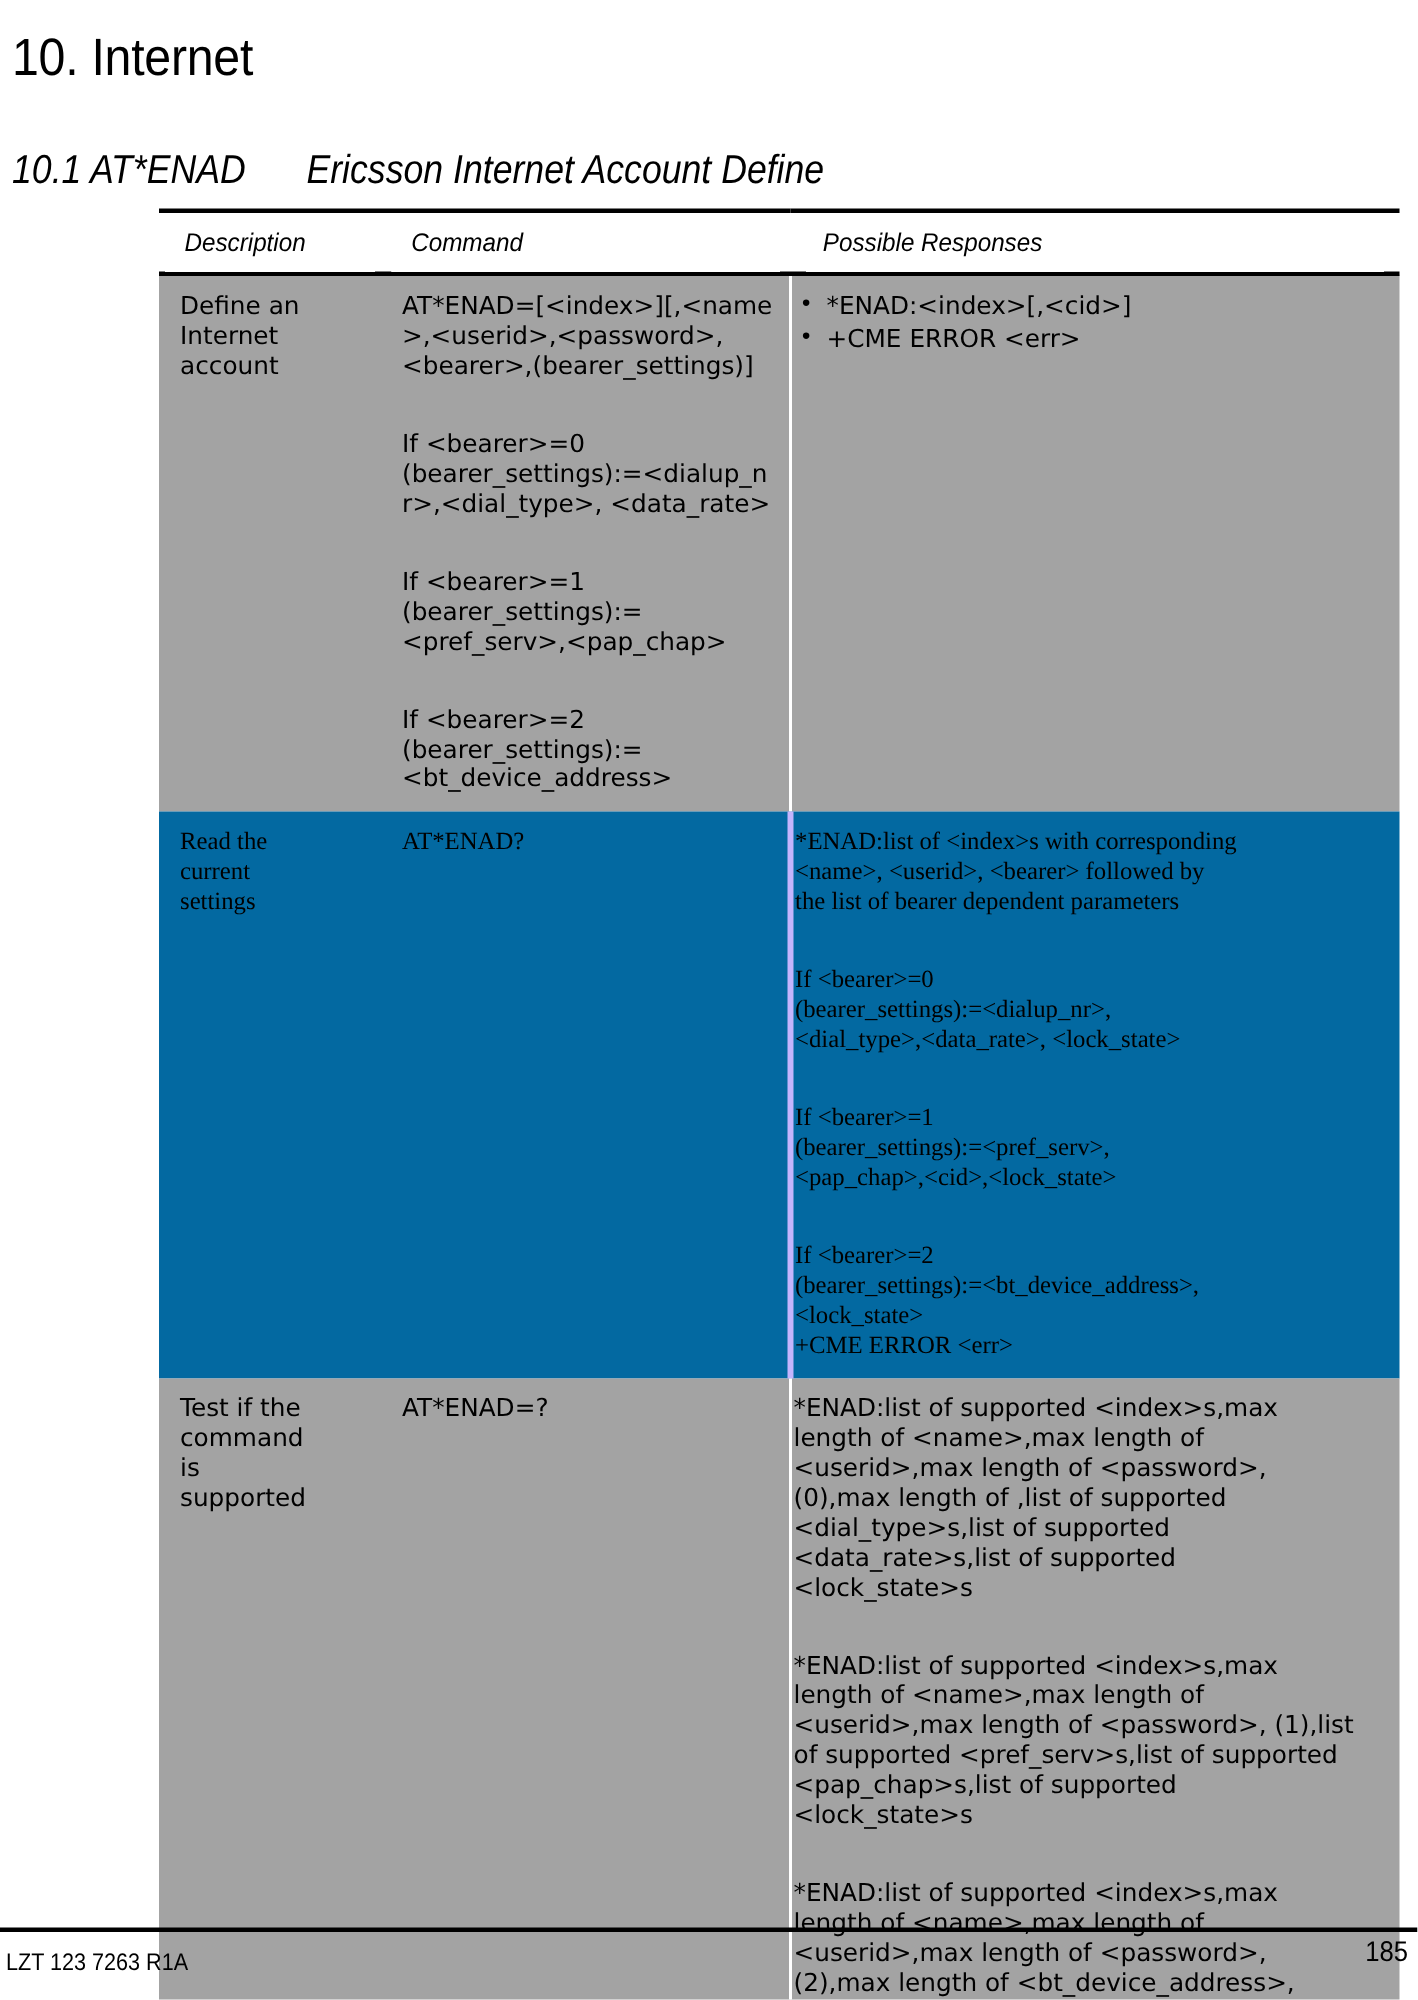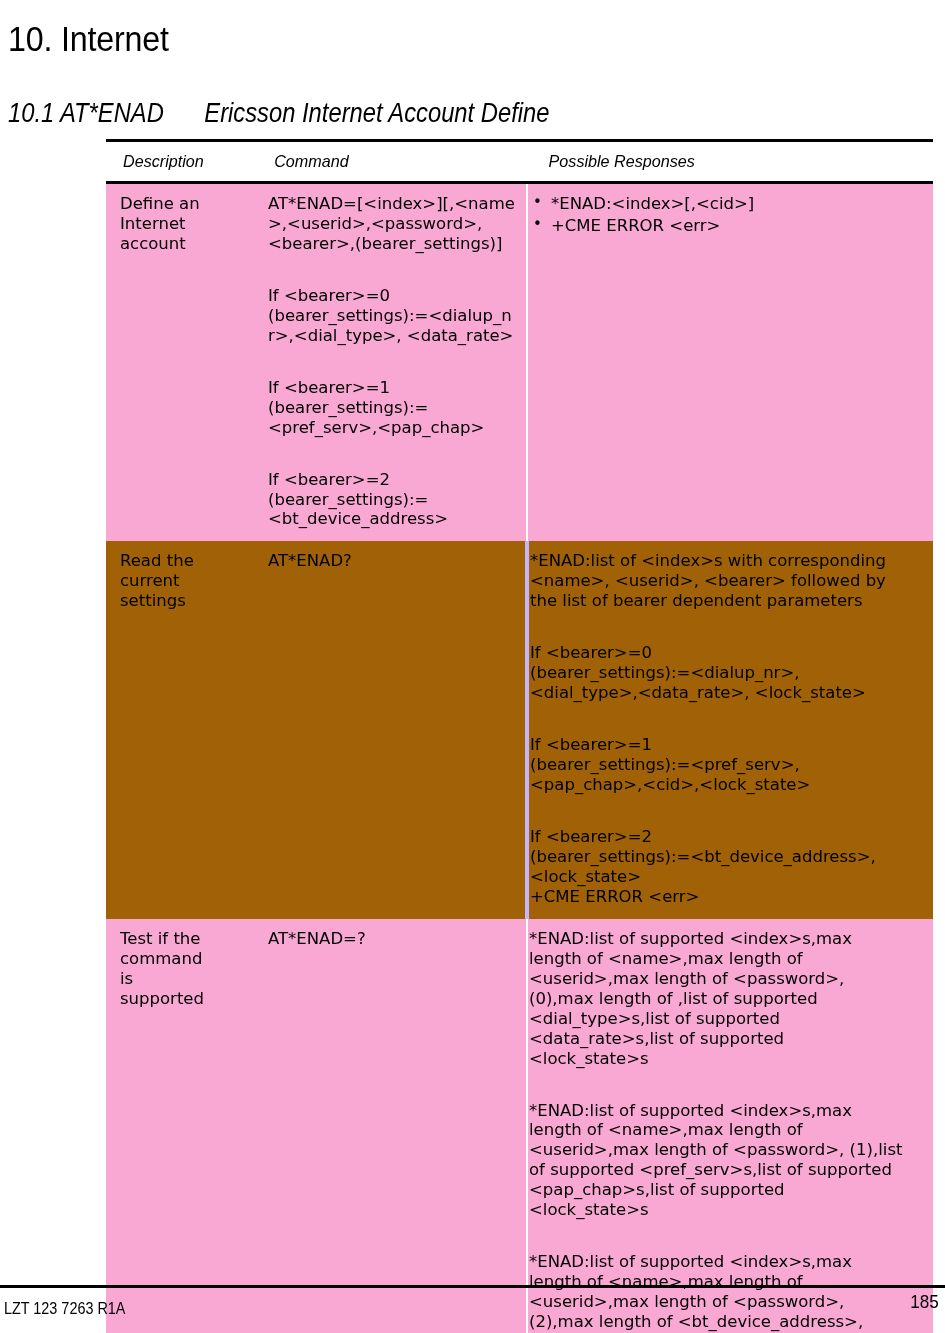--- a/index.html
+++ b/index.html
@@ -79,22 +79,22 @@
   }
   .cmd-table thead th.h-resp { padding-left: 12px; }
 
   .cmd-table tbody td {
     vertical-align: top;
     padding: 10px 10px 12px 14px;
     font-size: 16.5px;
     line-height: 1.21;
     font-family: "DejaVu Sans", "Liberation Sans", sans-serif;
   }
-  .cmd-table tbody tr.shaded td { background: #f9a8d4; }
-  .cmd-table tbody tr.plain td { background: #a16207; }
+  .cmd-table tbody tr.shaded td { background: #a3a3a3; }
+  .cmd-table tbody tr.plain td { background: #0369a1; font-family: Liberation Serif, serif; }
   .cmd-table tbody td.col-resp {
     border-left: 2px solid #ffffff;
     padding-left: 1px;
   }
   .cmd-table tbody tr.plain td.col-resp { border-left: 4px solid #c4b5fd; }
   .cmd-table tbody tr:last-child td { border-bottom: 3px solid #0c4a6e; }
   .para { margin: 0; white-space: pre-wrap; }
   .para + .para { margin-top: 32px; }
 
   .desc-text {

